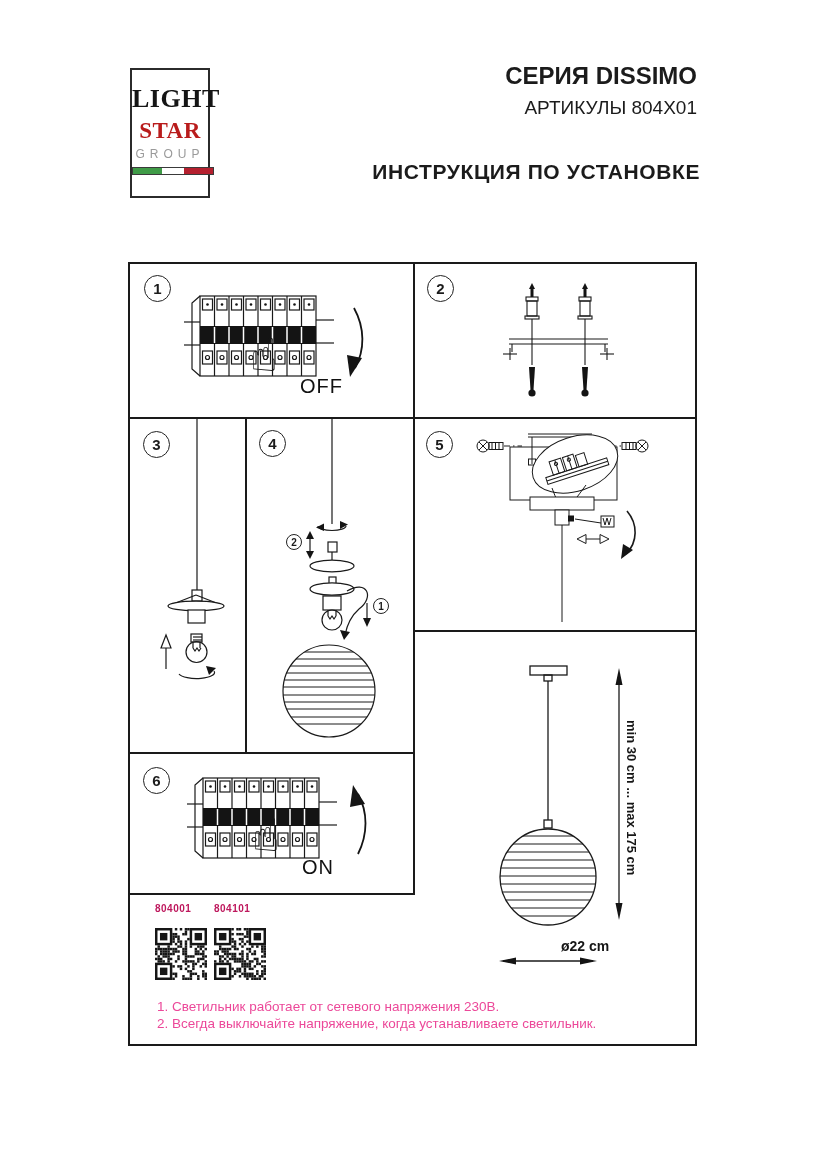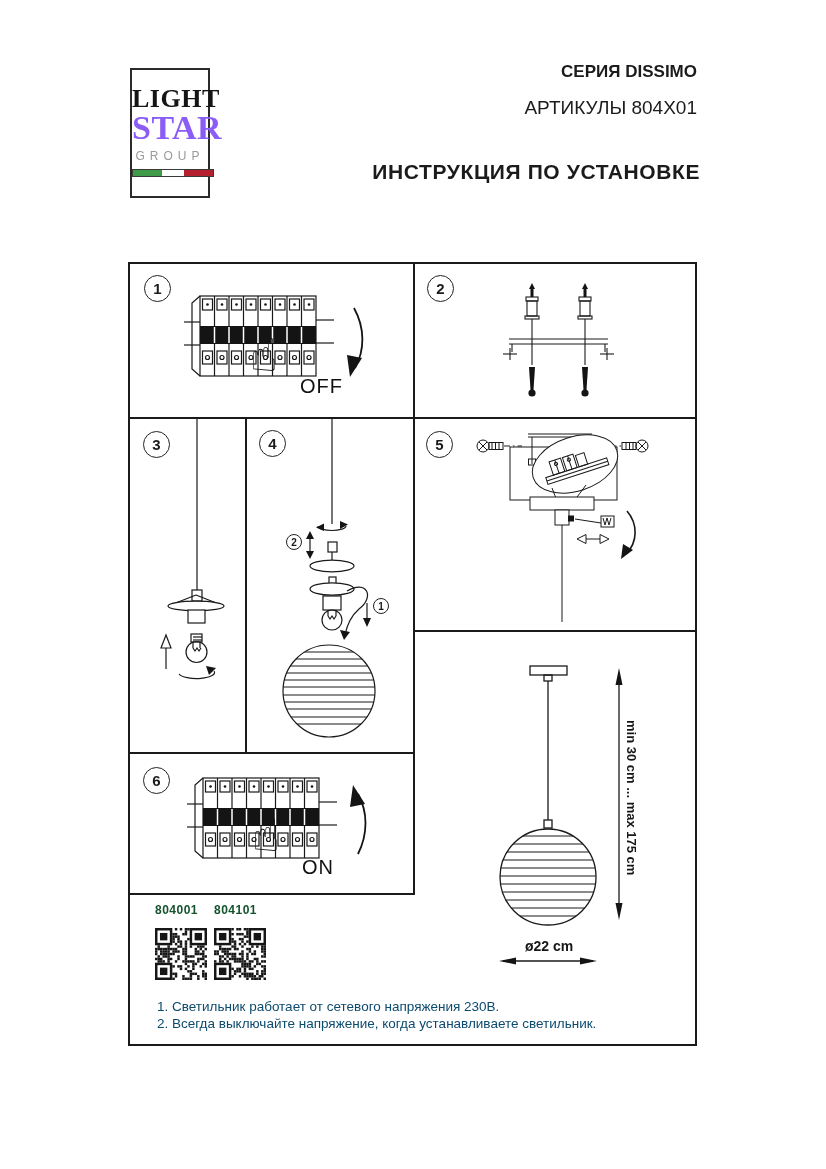--- a/index.html
+++ b/index.html
@@ -4,55 +4,55 @@
 <style>
   html,body{margin:0;padding:0;background:#e8e8e8;}
   .page{position:relative;width:826px;height:1169px;background:#ffffff;margin:0 auto;
         font-family:"Liberation Sans","DejaVu Sans",sans-serif;color:#1b1b1b;overflow:hidden;}
   
   .logo-box{position:absolute;left:130px;top:68px;width:80px;height:130px;
             border:2px solid #2b2b2b;box-sizing:border-box;text-align:center;background:#fff;}
   .logo-light{margin-top:16px;font-family:"Liberation Serif","DejaVu Serif",serif;
               font-weight:700;font-size:26px;line-height:1;letter-spacing:0.5px;color:#151515;}
   .logo-star{font-family:"Liberation Serif","DejaVu Serif",serif;font-weight:700;
-             font-size:34px;line-height:0.95;letter-spacing:0.5px;color:#8b5cf6;}
+             font-size:23px;line-height:0.95;letter-spacing:0.5px;color:#b91c1c;margin-top:8px;}
   .logo-group{margin-top:5px;font-size:12px;letter-spacing:5px;color:#9a9a9a;font-weight:400;}
   .logo-flag{margin:6px auto 0;width:82px;height:8px;border:1px solid #3a3a3a;display:flex;box-sizing:border-box;}
   .logo-flag .fg{width:36%;background:#3f9b47;}
   .logo-flag .fw{width:28%;background:#ffffff;}
   .logo-flag .fr{width:36%;background:#b5202f;}
-  .hdr-series{position:absolute;right:129px;top:62px;font-size:17px;font-weight:700;}
+  .hdr-series{position:absolute;right:129px;top:62px;font-size:24px;font-weight:700;}
   .hdr-articles{position:absolute;right:129px;top:97px;font-size:19px;font-weight:400;}
   .hdr-inst1{position:absolute;right:126px;top:160px;font-size:21px;font-weight:700;letter-spacing:0.6px;}
   .hdr-inst2{position:absolute;right:123px;top:191px;font-size:21px;font-weight:700;letter-spacing:0.6px;}
   
   .frame{position:absolute;left:128px;top:262px;width:569px;height:784px;
          border:2px solid #1a1a1a;box-sizing:border-box;background:#fff;}
   .div-line{position:absolute;background:#1a1a1a;}
   .panel{position:absolute;}
   .badge{position:absolute;width:27px;height:27px;border:1.6px solid #222;border-radius:50%;
          display:flex;align-items:center;justify-content:center;font-size:15px;font-weight:700;
          box-sizing:border-box;background:#fff;}
   .sub-badge{position:absolute;width:16px;height:16px;border:1.2px solid #222;border-radius:50%;
          display:flex;align-items:center;justify-content:center;font-size:10px;font-weight:700;
          box-sizing:border-box;background:#fff;}
   .hand{position:absolute;font-size:46px;line-height:1;color:#161616;}
   .switch-label{position:absolute;font-size:20px;font-weight:500;letter-spacing:1px;color:#111;}
   svg{position:absolute;overflow:visible;}
   .art line,.art path,.art rect,.art circle,.art ellipse,.art polyline{vector-effect:none;}
   
   .qr-area{position:absolute;}
-  .art-num{position:absolute;font-size:12px;font-weight:700;letter-spacing:0.5px;color:#14532d;}
+  .art-num{position:absolute;font-size:10px;font-weight:700;letter-spacing:0.5px;color:#be185d;}
   .qr{position:absolute;width:52px;height:52px;}
   
   .dim-rot{position:absolute;font-size:13px;font-weight:700;white-space:nowrap;
            transform:rotate(90deg);transform-origin:0 0;color:#161616;}
-  .dim-dia{position:absolute;font-size:14px;font-weight:700;color:#161616;}
+  .dim-dia{position:absolute;font-size:14px;font-weight:700;color:#161616;margin-left:36px;}
   
-  .notes{position:absolute;font-size:13.5px;line-height:17px;color:#0c4a6e;}
+  .notes{position:absolute;font-size:13.5px;line-height:17px;color:#ec4899;}
 </style>
 </head>
 <body>
 
 <div class="page">
 
   <div class="logo-box">
     <div class="logo-light">LIGHT</div>
     <div class="logo-star">STAR</div>
     <div class="logo-group">GROUP</div>

